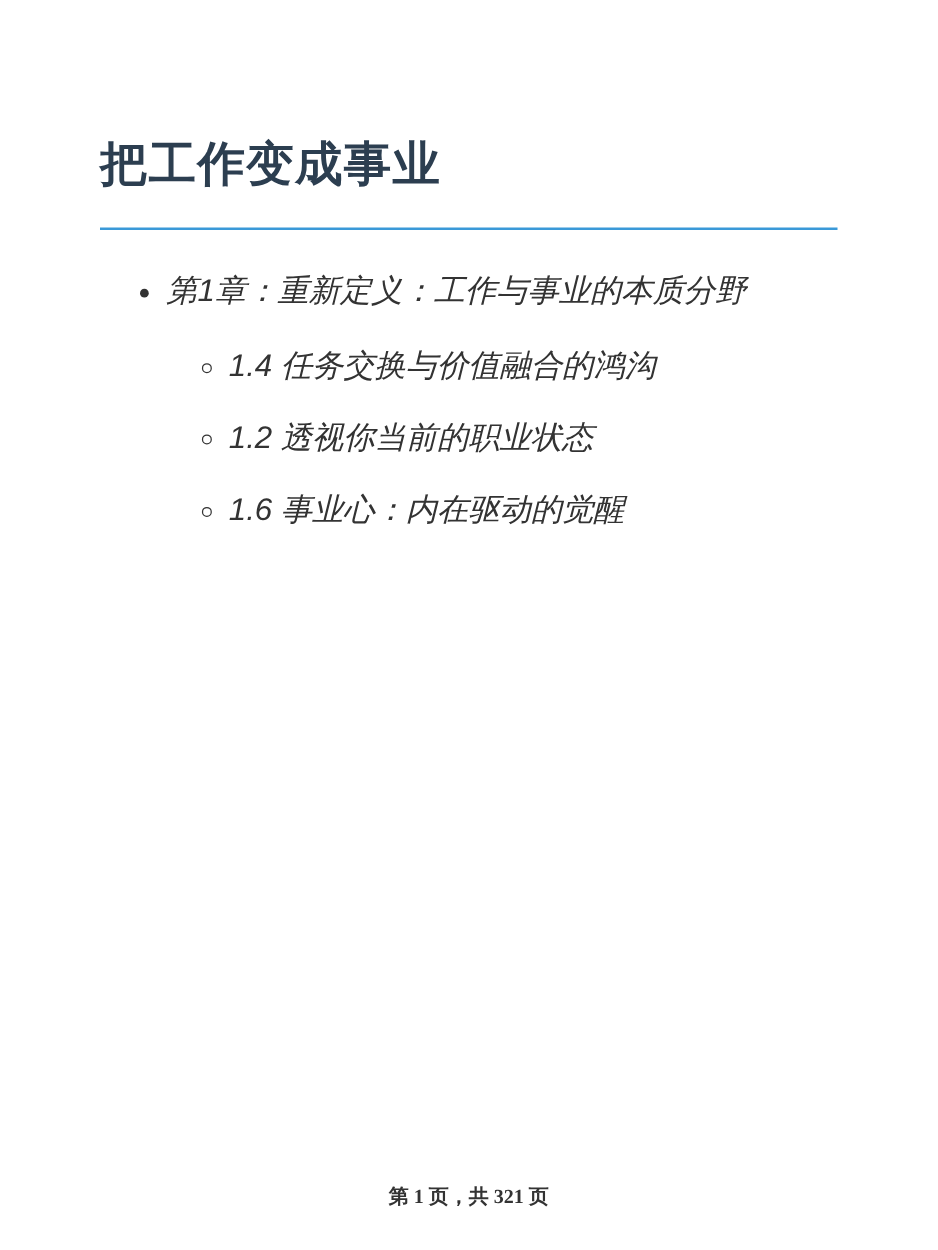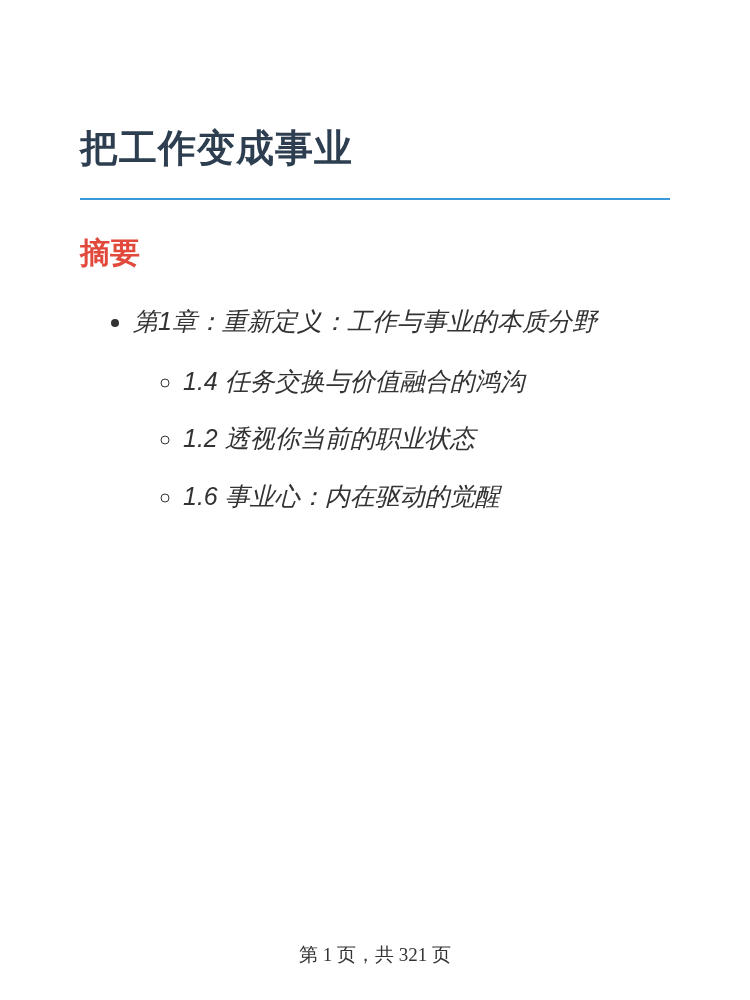--- a/index.html
+++ b/index.html
@@ -12,21 +12,21 @@
     width: 750px;
     height: 1000px;
     position: relative;
     overflow: hidden;
     font-family: "Liberation Sans", "DejaVu Sans", sans-serif;
     color: #333333;
   }
   .page {
     position: absolute;
     inset: 0;
-    padding: 16px 80px;
+    padding: 0 80px;
     box-sizing: border-box;
   }
   .doc-title {
     margin: 108px 0 0 0;
     font-size: 38px;
     line-height: 1.3;
     font-weight: 700;
     color: #2c3e50;
     letter-spacing: 1px;
   }
@@ -68,35 +68,35 @@
   }
   ul.toc-sublist li + li {
     margin-top: 25px;
   }
   .page-footer {
     position: absolute;
     left: 0;
     right: 0;
     bottom: 32px;
     text-align: center;
-    font-size: 19px;
+    font-size: 16px;
     color: #333333;
     font-family: "Liberation Serif", "DejaVu Serif", serif;
+    font-weight: bold;
   }
 </style>
 </head>
 <body>
 
 <div class="page">
 
   <h1 class="doc-title">把工作变成事业</h1>
 
   <hr class="title-divider">
 
-  <h2 class="section-heading summary-heading">摘要</h2>
 
 
 
   <ul class="toc-list">
     <li>
       <span>第1章：重新定义：工作与事业的本质分野</span>
       <ul class="toc-sublist">
         <li>1.4 任务交换与价值融合的鸿沟</li>
         <li>1.2 透视你当前的职业状态</li>
         <li>1.6 事业心：内在驱动的觉醒</li>

